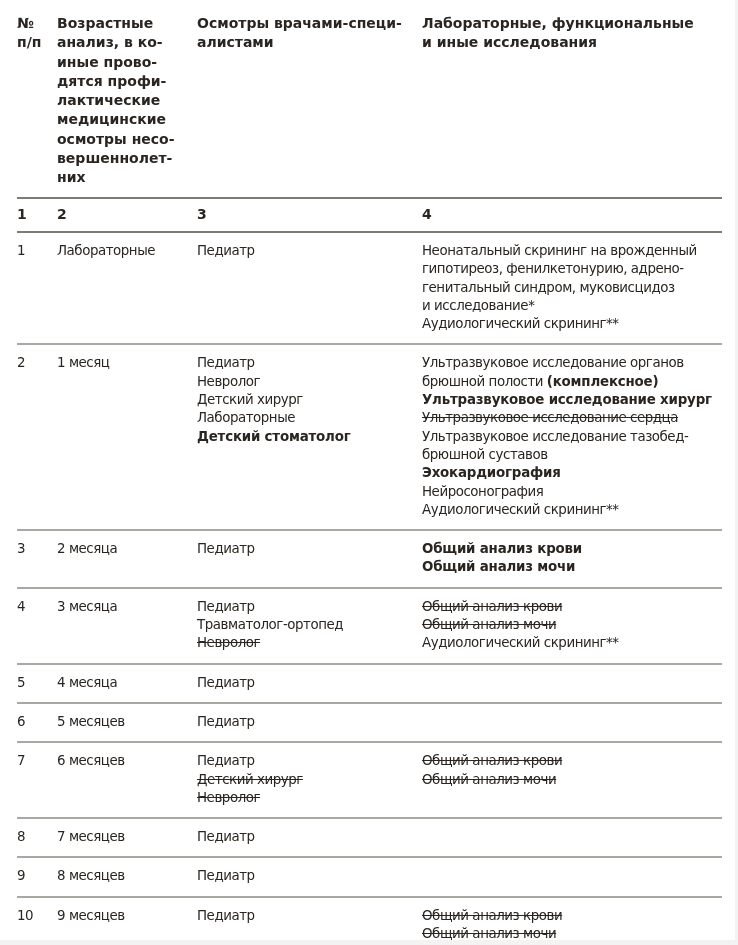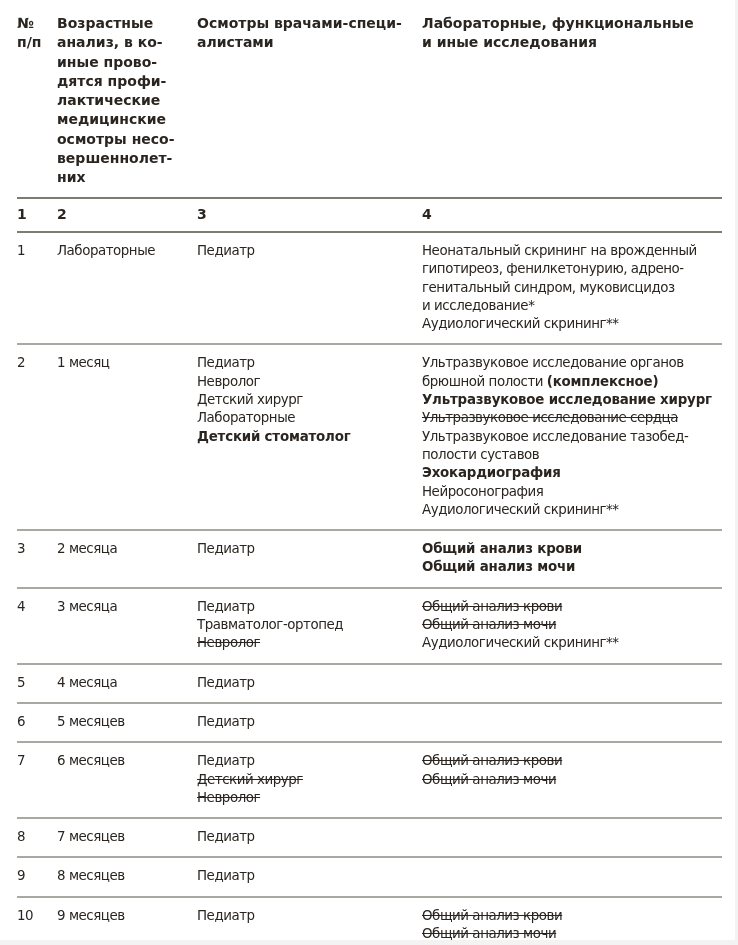--- a/index.html
+++ b/index.html
@@ -111,21 +111,21 @@
             <span class="line"><span>Детский хирург</span></span>
             <span class="line"><span>Лабораторные</span></span>
             <span class="line b"><span>Детский стоматолог</span></span>
           </td>
           <td>
             <span class="line"><span>Ультразвуковое исследование органов</span></span>
             <span class="line"><span>брюшной полости </span><span class="b">(комплексное)</span></span>
             <span class="line b"><span>Ультразвуковое исследование хирург</span></span>
             <span class="line s"><span>Ультразвуковое исследование сердца</span></span>
             <span class="line"><span>Ультразвуковое исследование тазобед-</span></span>
-            <span class="line"><span>полости суставов</span></span>
+            <span class="line"><span>брюшной суставов</span></span>
             <span class="line b"><span>Эхокардиография</span></span>
             <span class="line"><span>Нейросонография</span></span>
             <span class="line"><span>Аудиологический скрининг**</span></span>
           </td>
         </tr>
         <tr>
           <td>3</td>
           <td>2 месяца</td>
           <td>
             <span class="line"><span>Педиатр</span></span>

